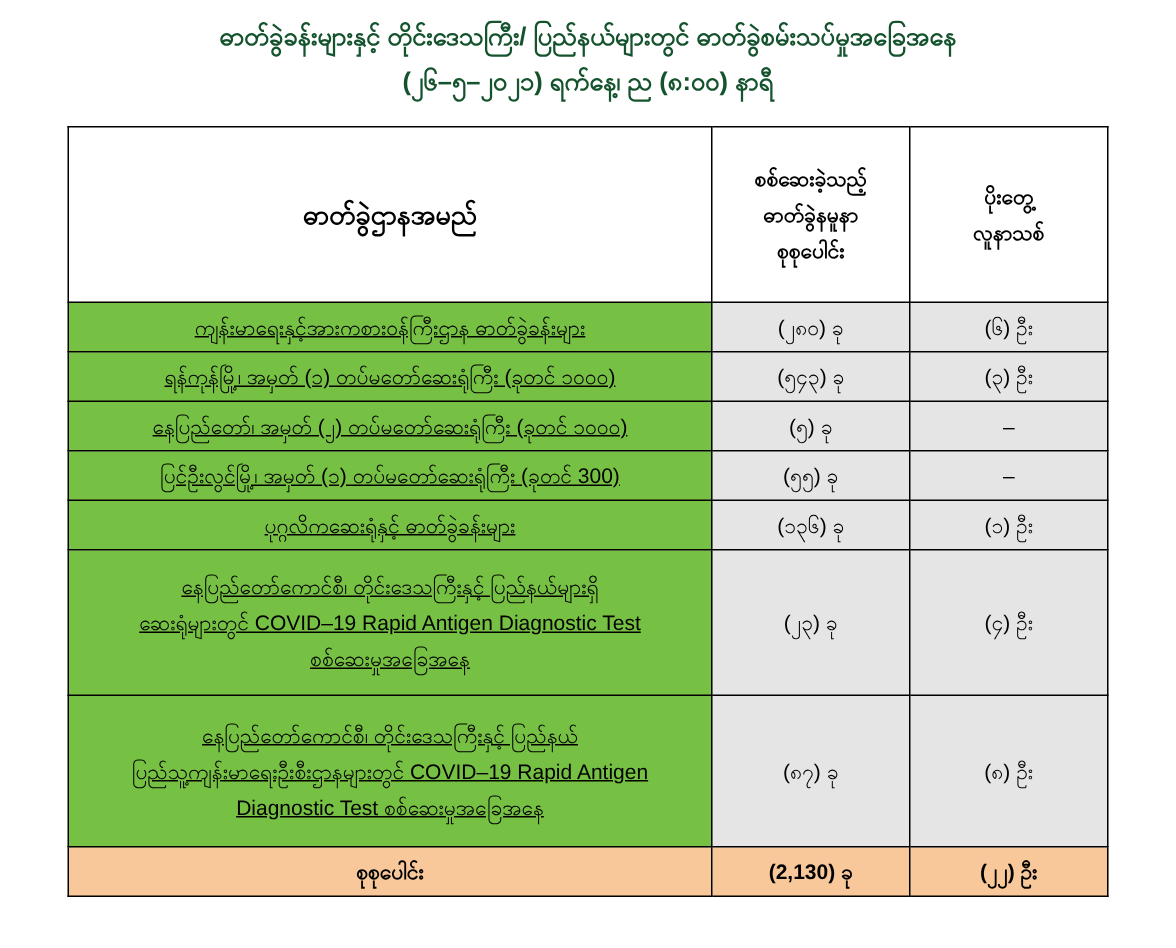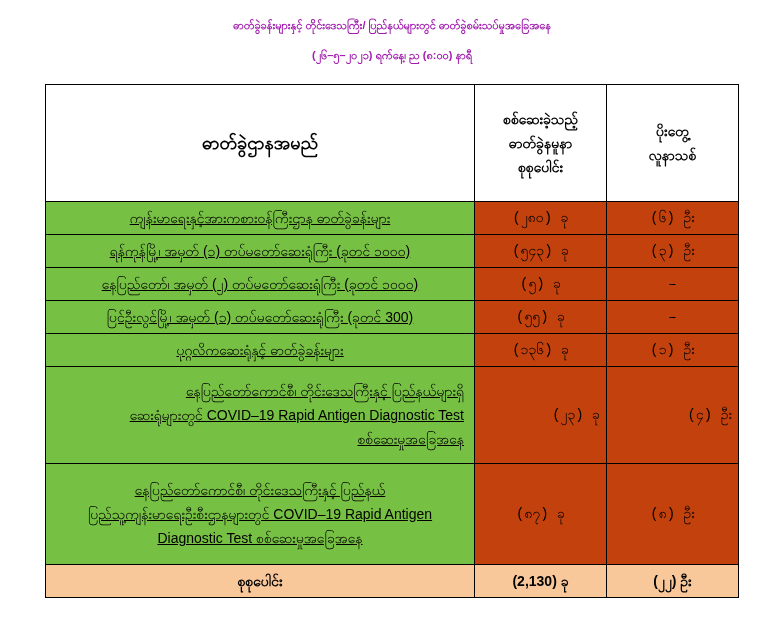--- a/index.html
+++ b/index.html
@@ -20,25 +20,25 @@
     position: relative;
     box-sizing: border-box;
     padding: 10px 0 0 0;
   }
   .title-block {
     text-align: center;
     margin: 0 auto;
     width: 740px;
   }
   .title-line {
-    font-size: 11px;
+    font-size: 17px;
     font-weight: bold;
     line-height: 30px;
     letter-spacing: 0px;
-    color: #a21caf;
+    color: #14532d;
   }
   table.report {
     border-collapse: collapse;
     margin: 14px auto 0 auto;
     width: 693px;
     table-layout: fixed;
   }
   table.report th, table.report td {
     border: 1px solid #000000;
     vertical-align: middle;
@@ -61,28 +61,27 @@
   .hdr-sub { display: block; }
 
   tbody td.name {
     background: #76c043;
     font-weight: normal;
     padding-left: 10px;
     padding-right: 10px;
     text-decoration: underline;
   }
   tbody td.num {
-    background: #c2410c;
-    font-family: Liberation Mono, monospace;
+    background: #e5e5e5;
   }
   tr.total td {
     background: #f8c79a;
     font-weight: bold;
   }
-  tr.tall td { height: 88px; text-align: right; }
+  tr.tall td { height: 88px; }
   tr.tall2 td { height: 92px; }
   .cellline { display: block; }
   .dash { font-size: 15px; }
 </style>
 </head>
 <body>
 
 <div class="page">
 
   <div class="title-block">

